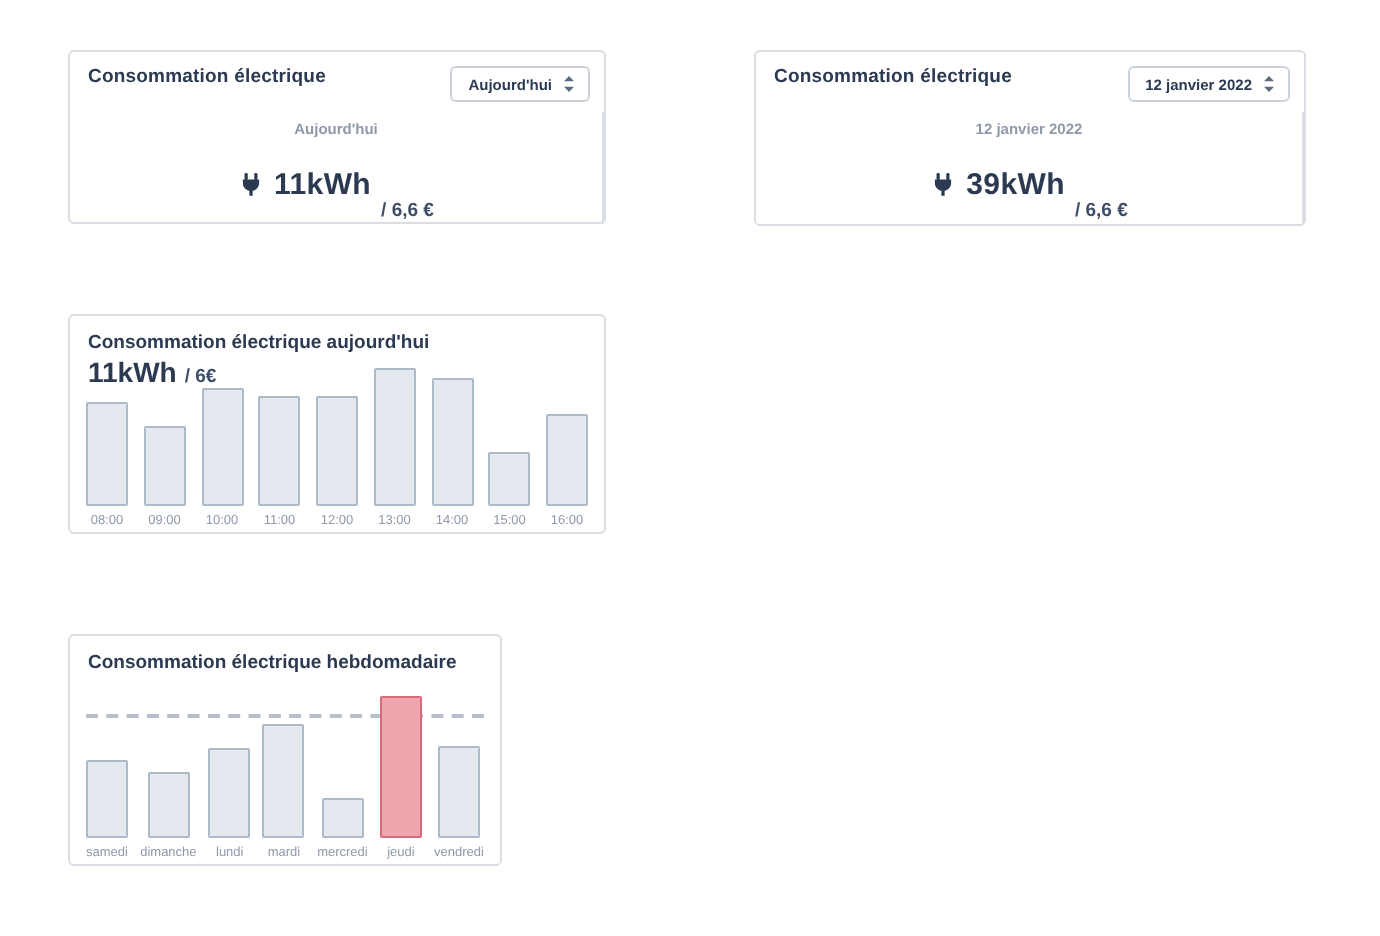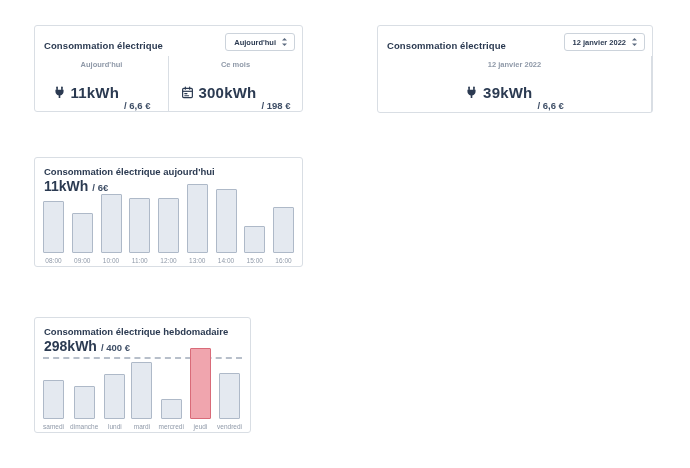--- a/index.html
+++ b/index.html
@@ -6,21 +6,21 @@
   html,body { width:690px; height:468px; background:#ffffff; overflow:hidden;
               font-family:"Liberation Sans", sans-serif; }
   .stage { position:relative; width:690px; height:468px; background:#fff; }
 
   .card { position:absolute; background:#fff; border:1px solid #d9dee4; border-radius:3px; }
 
   
   .card-summary-1 { left:34px; top:25px;  width:269px; height:87px; }
   .card-summary-2 { left:377px; top:25px; width:276px; height:88px; }
 
-  .sum-header { display:flex; align-items:flex-end; justify-content:space-between;
+  .sum-header { display:flex; align-items:flex-start; justify-content:space-between;
                 padding:7px 7px 0 9px; }
   .card-title { font-size:9.5px; font-weight:700; color:#2b3a51; letter-spacing:.1px; }
 
   .dropdown { display:flex; align-items:center; gap:5px; border:1px solid #ccd3db;
               border-radius:3px; padding:3px 6px 3px 8px; background:#fff; cursor:pointer; }
   .dropdown span { font-size:7.5px; font-weight:600; color:#2b3a51; white-space:nowrap; }
 
   .sum-body { display:flex; margin-top:7px; height:52px; }
   .sum-half { flex:1 1 0; display:flex; flex-direction:column; align-items:center;
               justify-content:flex-start; padding-top:2px; }
@@ -74,35 +74,20 @@
           <svg class="icon" width="13" height="13" viewBox="0 0 24 24">
             <rect x="6" y="1" width="3" height="6.5" rx="1.2" fill="#2b3a51"></rect>
             <rect x="15" y="1" width="3" height="6.5" rx="1.2" fill="#2b3a51"></rect>
             <path d="M4.5 7h15v3.2c0 3.6-2.5 6.6-6 7.2V22h-3v-4.6c-3.5-.6-6-3.6-6-7.2z" fill="#2b3a51"></path>
           </svg>
           <span class="stat-value">11kWh</span>
           <span class="stat-sub">/ 6,6 €</span>
         </div>
       </div>
       <div class="sum-divider"></div>
-      <div class="sum-half">
-        <div class="stat-label">Ce mois</div>
-        <div class="stat-row">
-          <svg class="icon" width="13" height="13" viewBox="0 0 24 24">
-            <rect x="3" y="4.5" width="18" height="17" rx="2" fill="none" stroke="#2b3a51" stroke-width="2.2"></rect>
-            <line x1="3" y1="9.8" x2="21" y2="9.8" stroke="#2b3a51" stroke-width="2.2"></line>
-            <line x1="8" y1="2" x2="8" y2="6" stroke="#2b3a51" stroke-width="2.2" stroke-linecap="round"></line>
-            <line x1="16" y1="2" x2="16" y2="6" stroke="#2b3a51" stroke-width="2.2" stroke-linecap="round"></line>
-            <line x1="7" y1="14" x2="11" y2="14" stroke="#2b3a51" stroke-width="2.2" stroke-linecap="round"></line>
-            <line x1="7" y1="18" x2="14" y2="18" stroke="#2b3a51" stroke-width="2.2" stroke-linecap="round"></line>
-          </svg>
-          <span class="stat-value">300kWh</span>
-          <span class="stat-sub">/ 198 €</span>
-        </div>
-      </div>
     </div>
   </div>
 
   <div class="card card-summary-2">
     <div class="sum-header">
       <div class="card-title">Consommation électrique</div>
       <div class="dropdown">
         <span>12 janvier 2022</span>
         <svg class="icon" width="7" height="10" viewBox="0 0 7 10">
           <path d="M1 3.6 L3.5 1 L6 3.6 Z" fill="#5d6b80"></path>
@@ -168,24 +153,20 @@
         </div>
         <div class="bar-group">
           <div class="bar" title="16:00: 1.1 kWh" style="height: 46px;"></div>
           <div class="bar-label">16:00</div>
         </div>
       </div>
   </div>
 
   <div class="card card-chart-weekly">
     <div class="chart-title">Consommation électrique hebdomadaire</div>
-    <div class="chart-value-row">
-      <span class="chart-value">298kWh</span>
-      <span class="chart-sub">/ 400 €</span>
-    </div>
     <div class="threshold-line" style="bottom:73px;"></div>
     <div class="chart-area">
         <div class="bar-group">
           <div class="bar" title="samedi: 37 kWh" style="height: 39px;"></div>
           <div class="bar-label">samedi</div>
         </div>
         <div class="bar-group">
           <div class="bar" title="dimanche: 32 kWh" style="height: 33px;"></div>
           <div class="bar-label">dimanche</div>
         </div>

